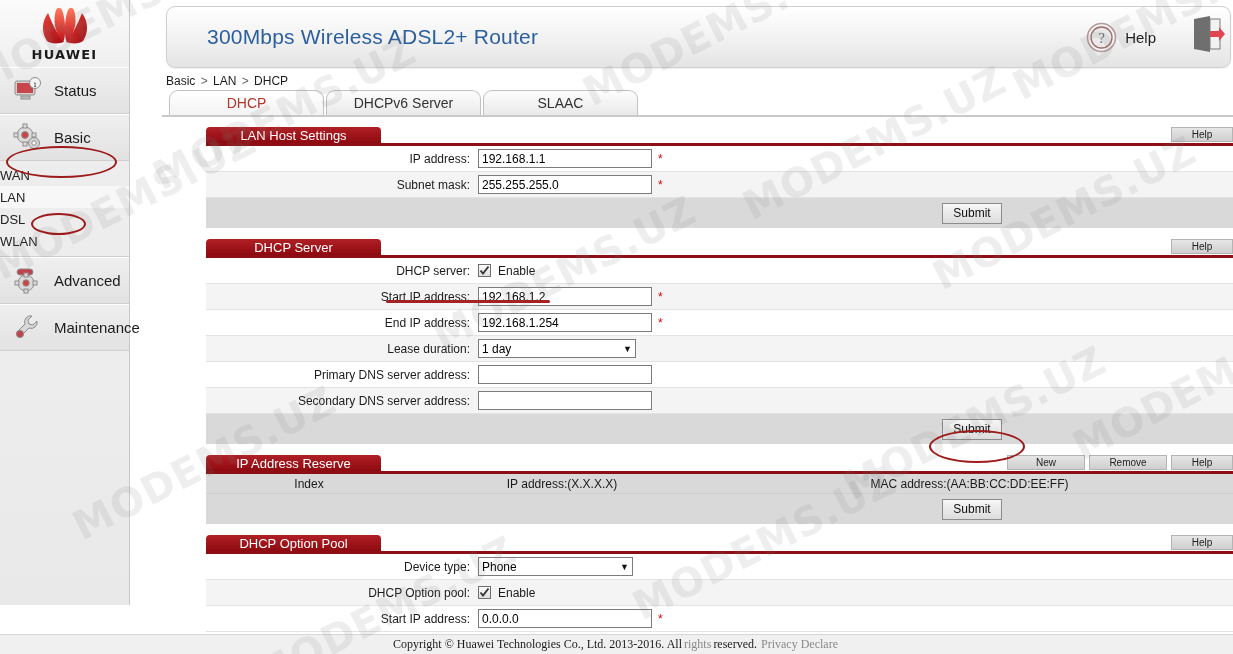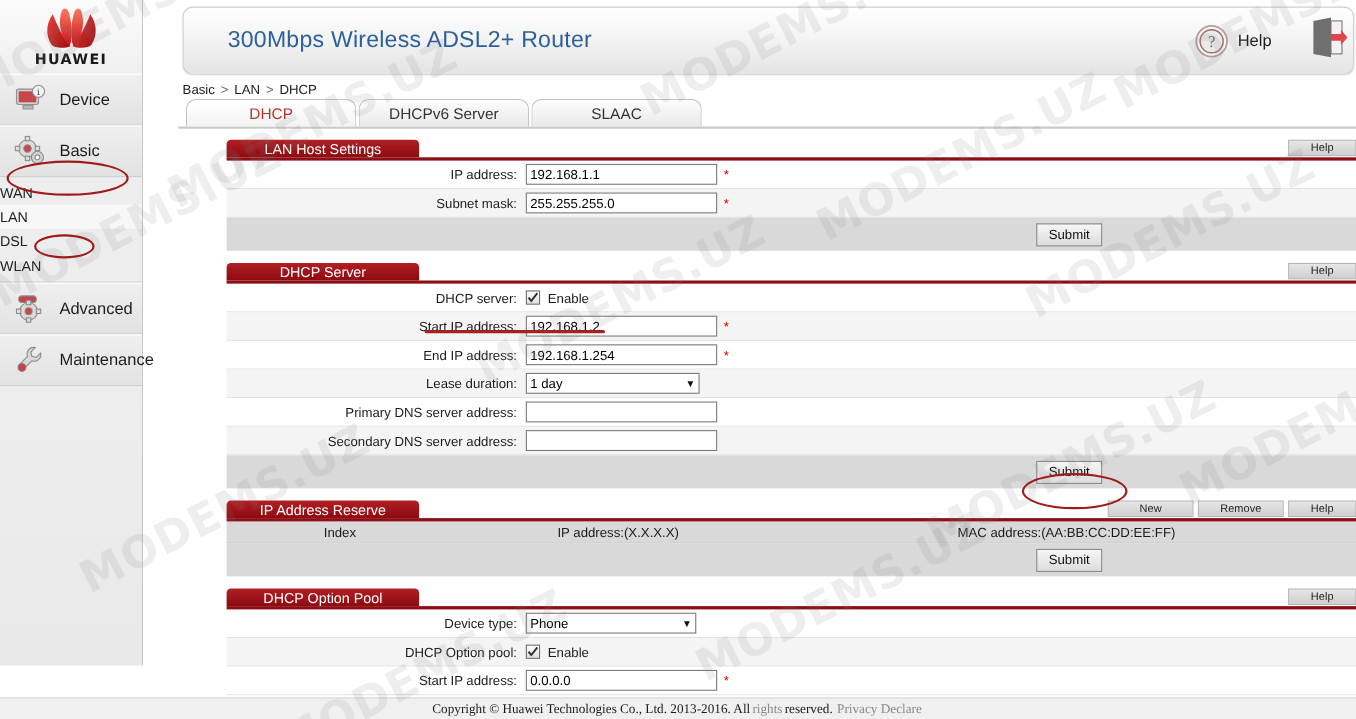--- a/index.html
+++ b/index.html
@@ -360,21 +360,21 @@
     </div>
 
     <div class="nav-main">
       <svg class="nav-icon" viewBox="0 0 32 30">
         <rect x="3" y="5" width="20" height="14" rx="2" fill="#d0d0d0" stroke="#909090"></rect>
         <rect x="5" y="7" width="16" height="10" fill="#c9454c"></rect>
         <rect x="9" y="20" width="9" height="3" fill="#bdbdbd" stroke="#909090"></rect>
         <circle cx="23" cy="7" r="5.5" fill="#f2f2f2" stroke="#8f8f8f"></circle>
         <text x="23" y="10.5" font-size="8" font-family="DejaVu Serif, serif" text-anchor="middle" fill="#333">i</text>
       </svg>
-      <span class="nav-label">Device</span>
+      <span class="nav-label">Status</span>
     </div>
 
     <div class="nav-main active">
       <svg class="nav-icon" viewBox="0 0 32 30">
         <circle cx="13" cy="12" r="8" fill="#dcdcdc" stroke="#8d8d8d"></circle>
         <circle cx="13" cy="12" r="3.4" fill="#c44" stroke="#8d8d8d"></circle>
         <g fill="#dcdcdc" stroke="#8d8d8d">
           <rect x="11" y="1" width="4" height="4"></rect>
             <rect x="11" y="19" width="4" height="4"></rect>
           <rect x="2" y="10" width="4" height="4"></rect>

